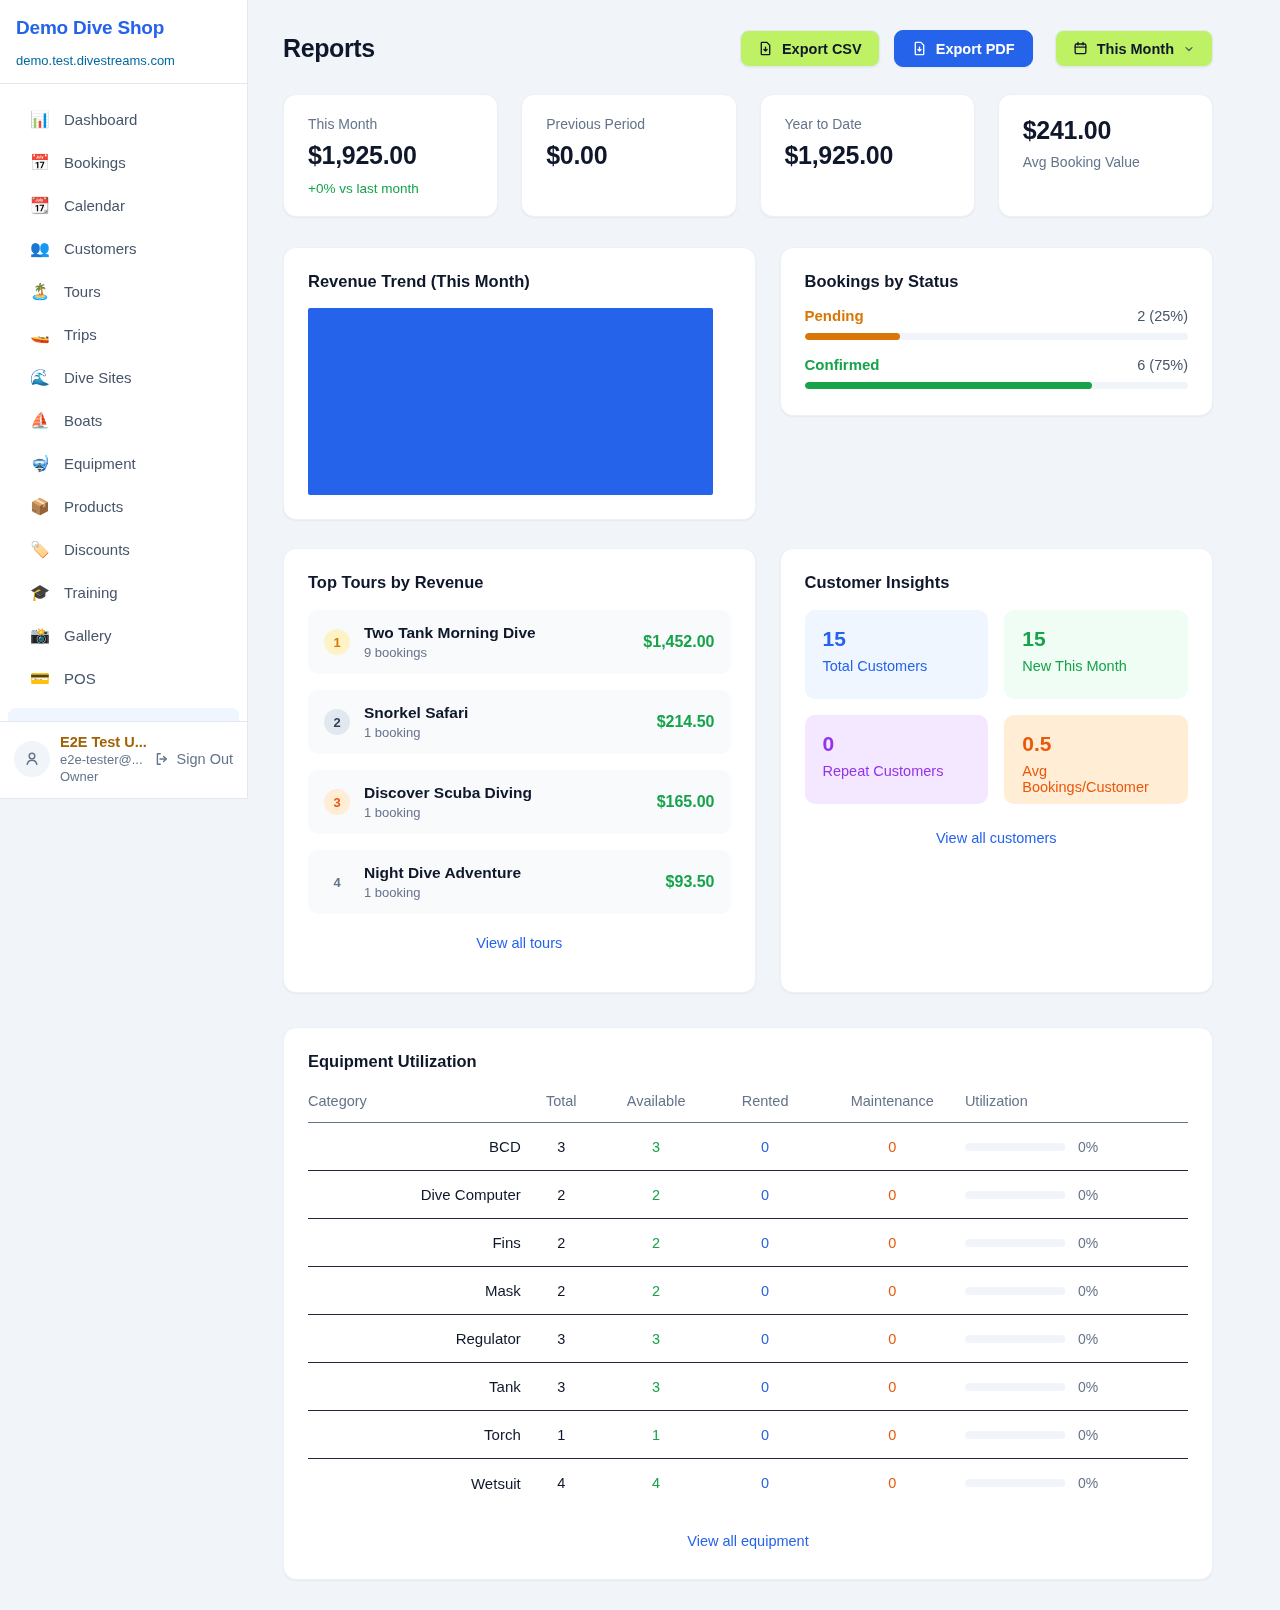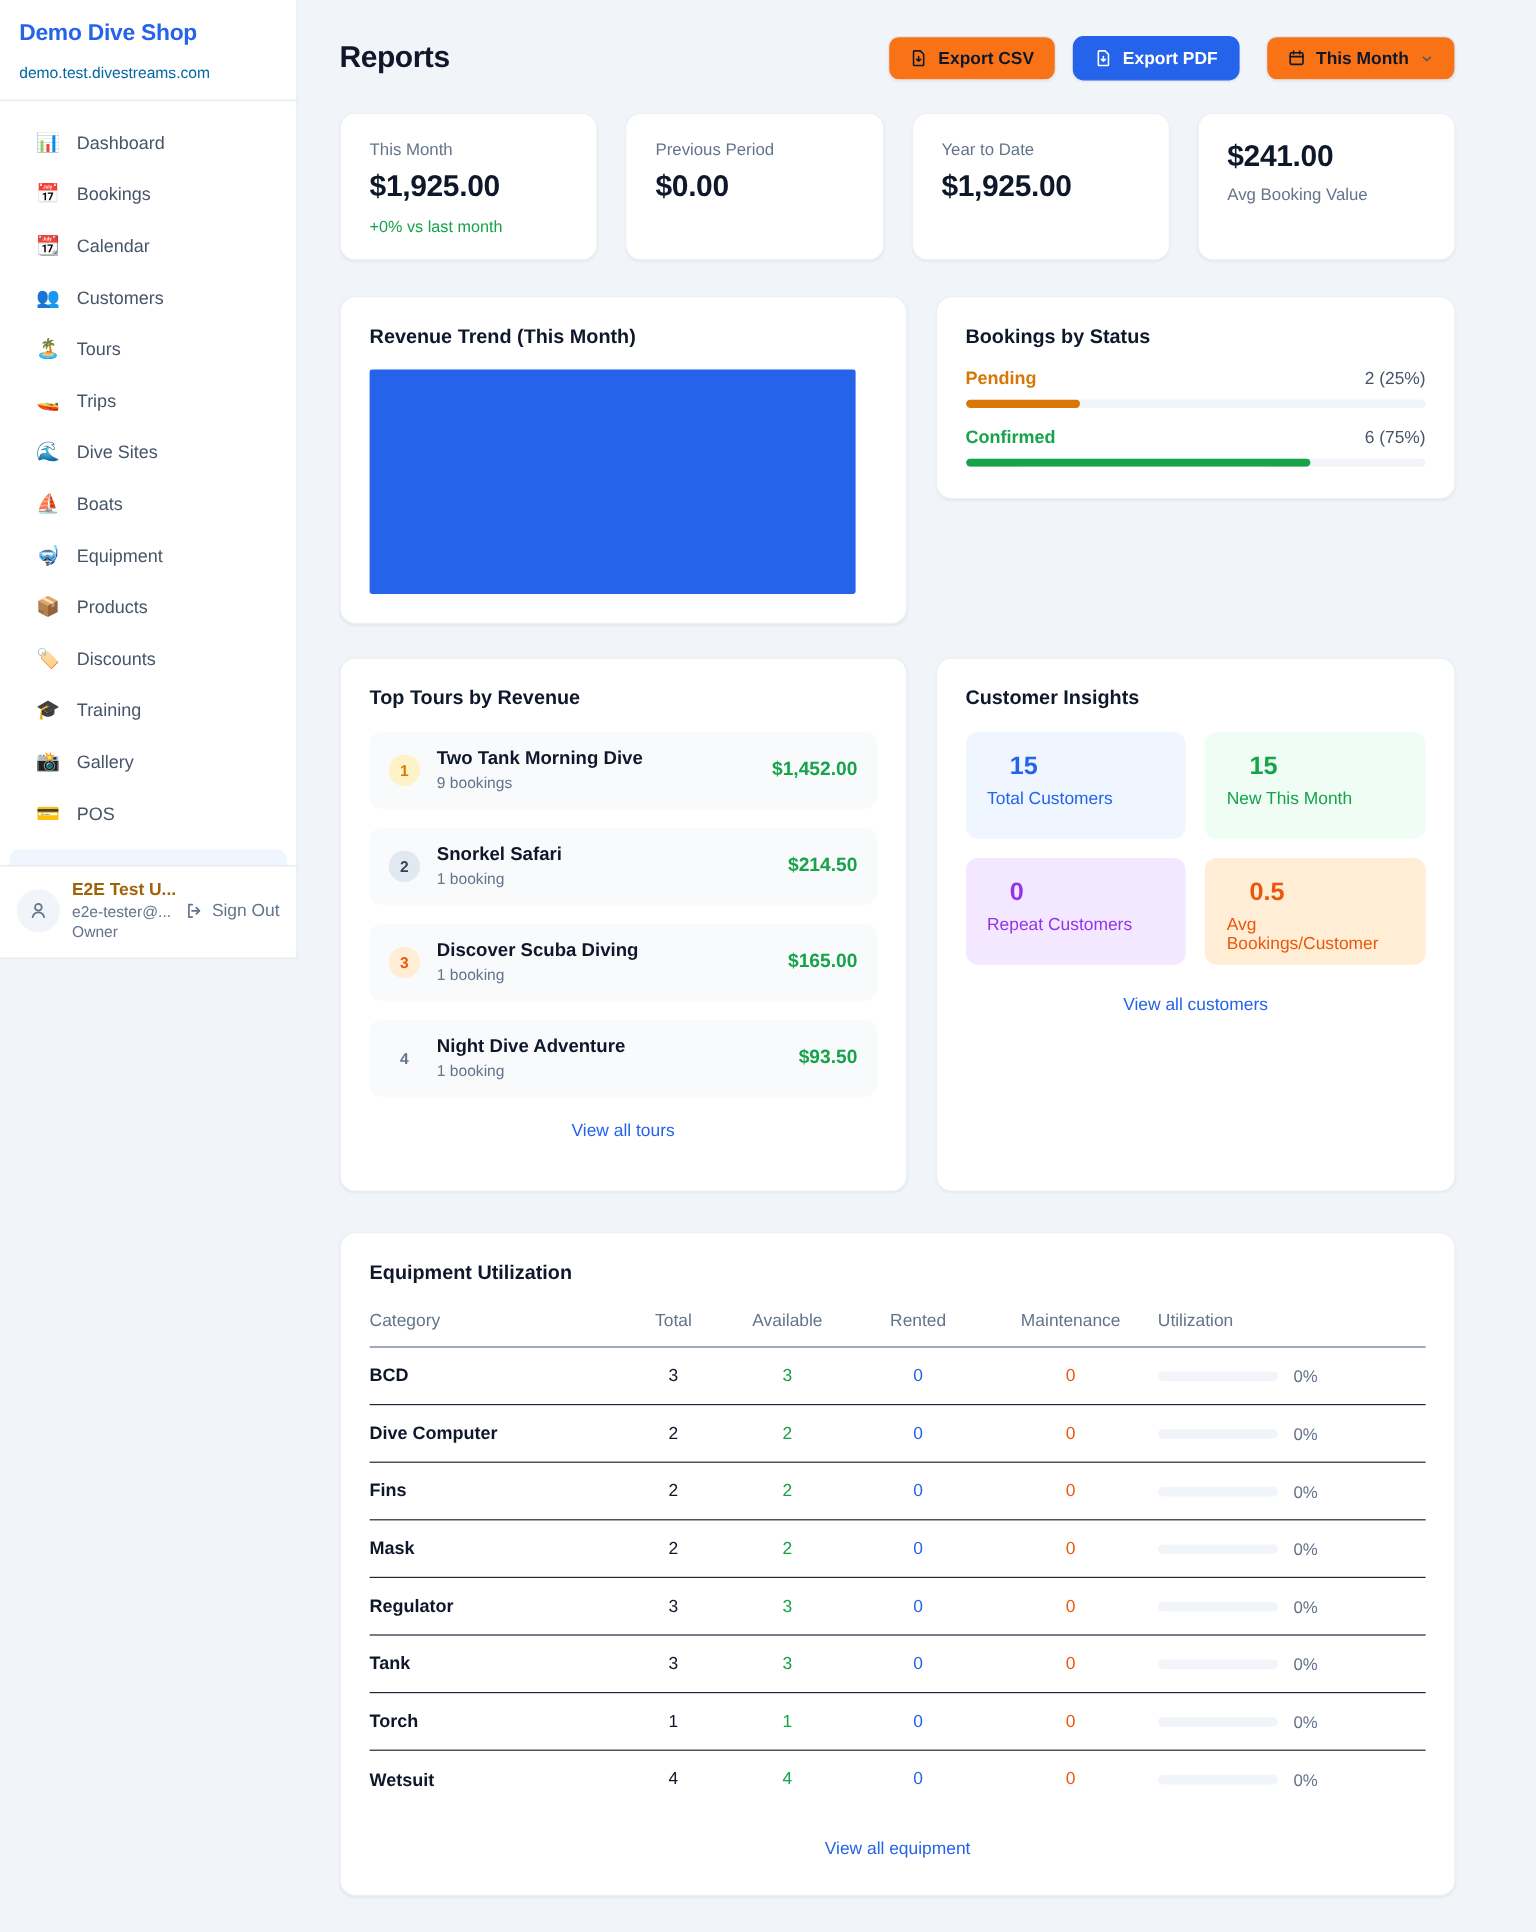--- a/index.html
+++ b/index.html
@@ -48,21 +48,21 @@
     color:#64748b; font-size:14.5px; cursor:pointer; white-space:nowrap;
   }
 
   
   .main{ position:absolute; left:248px; top:0; width:965px; padding:30px 0 0 35px; }
   .page-header{ display:flex; align-items:center; justify-content:space-between; margin-bottom:27px; }
   .page-title{ font-size:25px; font-weight:700; letter-spacing:-.4px; margin:0; }
   .header-actions{ display:flex; align-items:center; gap:14px; }
   .btn{
     display:inline-flex; align-items:center; gap:9px; height:37px; padding:0 17px;
-    border-radius:9px; border:1px solid #e2e8f0; background:#f97316;
+    border-radius:9px; border:1px solid #e2e8f0; background:#bef264;
     font-family:"Liberation Sans",sans-serif; font-size:14.5px; font-weight:600; color:#0f172a;
     cursor:pointer; box-shadow:0 1px 2px rgba(15,23,42,.05);
   }
   .btn-primary{ background:#2563eb; border-color:#2563eb; color:#fff; }
   .btn-period{ margin-left:8px; }
   .btn svg{ flex:none; }
 
   .card{
     background:#fff; border-radius:13px; border:1px solid #edf1f6;
     box-shadow:0 1px 2px rgba(15,23,42,.05);
@@ -119,42 +119,42 @@
   .tour-price{ margin-left:auto; font-size:16px; font-weight:700; color:#16a34a; }
   .view-link{
     display:block; text-align:center; color:#2563eb; font-size:14.5px;
     margin-top:21px; cursor:pointer;
   }
 
   
   .insights-card{ padding:24px; }
   .tiles{ display:grid; grid-template-columns:1fr 1fr; gap:16px; margin-top:18px; }
   .tile{ border-radius:10px; padding:17px 18px; height:89px; }
-  .tile-value{ font-size:21px; font-weight:800;margin-left:19px; }
+  .tile-value{ font-size:21px; font-weight:800; }
   .tile-label{ font-size:14.5px; font-weight:500; margin-top:7px; }
   .tile-blue{ background:#eff6ff; color:#2563eb; }
   .tile-green{ background:#f0fdf4; color:#16a34a; }
   .tile-purple{ background:#f3e8ff; color:#9333ea; }
   .tile-orange{ background:#ffedd5; color:#ea580c; }
 
   
   .equip-card{ padding:24px 24px 30px; }
   .equip-table{ margin-top:16px; }
   .equip-head{
     display:grid; grid-template-columns:2.05fr .78fr 1.05fr 1.05fr 1.4fr 2.15fr;
     color:#64748b; font-size:14.5px; padding:6px 0 13px;
     border-bottom:1px solid #64748b;
   }
   .equip-row{
     display:grid; grid-template-columns:2.05fr .78fr 1.05fr 1.05fr 1.4fr 2.15fr;
     align-items:center; height:48px; border-bottom:1px solid #1f2937;
     font-size:14.5px;
   }
   .equip-row:last-child{ border-bottom:none; }
-  .equip-cat{ font-size:15px; font-weight:700; color:#0f172a; }
+  .equip-cat{ font-size:15px; font-weight:400; color:#0f172a;text-align:right; }
   .cell-c{ text-align:center; }
   .num-avail{ color:#16a34a; }
   .num-rent{ color:#2563eb; }
   .num-maint{ color:#ea580c; }
   .util{ display:flex; align-items:center; gap:13px; }
   .util-track{ width:100px; height:8px; background:#f1f5f9; border-radius:4px; overflow:hidden; }
   .util-fill{ height:100%; background:#2563eb; border-radius:4px; }
   .util-pct{ color:#64748b; font-size:14px; }
   .equip-link{ margin-top:26px; }
 </style>

